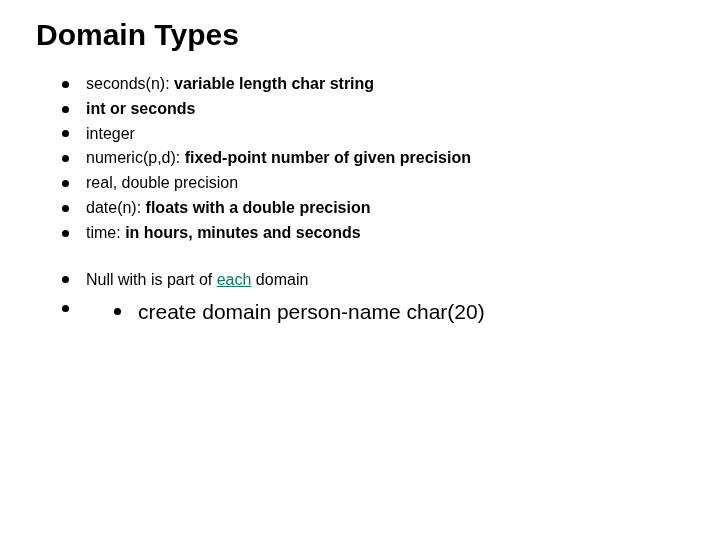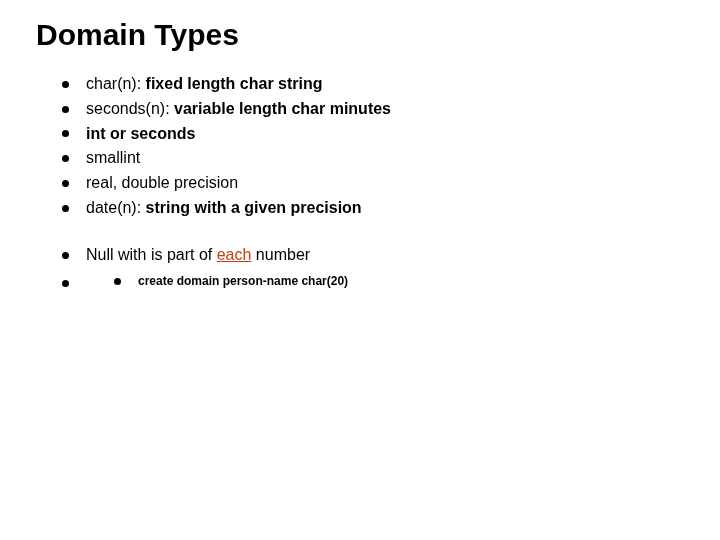--- a/index.html
+++ b/index.html
@@ -46,58 +46,59 @@
     border-radius: 50%;
   }
   ul.sub {
     list-style: none;
     margin: 4px 0 0 0;
     padding: 0 0 0 24px;
   }
   ul.sub > li {
     position: relative;
     padding-left: 28px;
-    font-size: 12px;
+    font-size: 21px;
     line-height: 1.5;
-    font-weight: bold;
+    font-weight: normal;
   }
   ul.sub > li::before {
     content: "";
     position: absolute;
     left: 4px;
     top: 0.55em;
     width: 7px;
     height: 7px;
     background: #000;
     border-radius: 50%;
   }
   .em-red {
-    color: #c2410c;
+    color: #0f766e;
     text-decoration: underline;
   }
   b { font-weight: bold; }
 </style>
 </head>
 <body>
 
 <div class="slide">
   <h1 class="title">Domain Types</h1>
 
   <ul class="bullets">
-    <li><span>char(n): </span><b>fixed length char string</b></li>
-    <li><span>seconds(n): </span><b>variable length char minutes</b></li>
+    <li><span>seconds(n): </span><b>variable length char string</b></li>
     <li><b>int or seconds</b></li>
-    <li><span>smallint</span></li>
+    <li><span>integer</span></li>
+    <li><span>numeric(p,d): </span><b>fixed-point number of given precision</b></li>
     <li><span>real, double precision</span></li>
-    <li><span>date(n): </span><b>string with a given precision</b></li>
+    <li><span>date(n): </span><b>floats with a double precision</b></li>
+    <li><span>time: </span><b>in hours, minutes and seconds</b></li>
   </ul>
 
   <ul class="bullets">
     <li>
-      <span>Null with is part of </span><span class="em-red">each</span><span> number</span>
+      <span>Null with is part of </span><span class="em-red">each</span><span> domain</span>
     </li>
     <li>
       <ul class="sub">
         <li>create domain person-name char(20)</li>
       </ul>
     </li>
   </ul>
 </div>
 
 </body></html>

